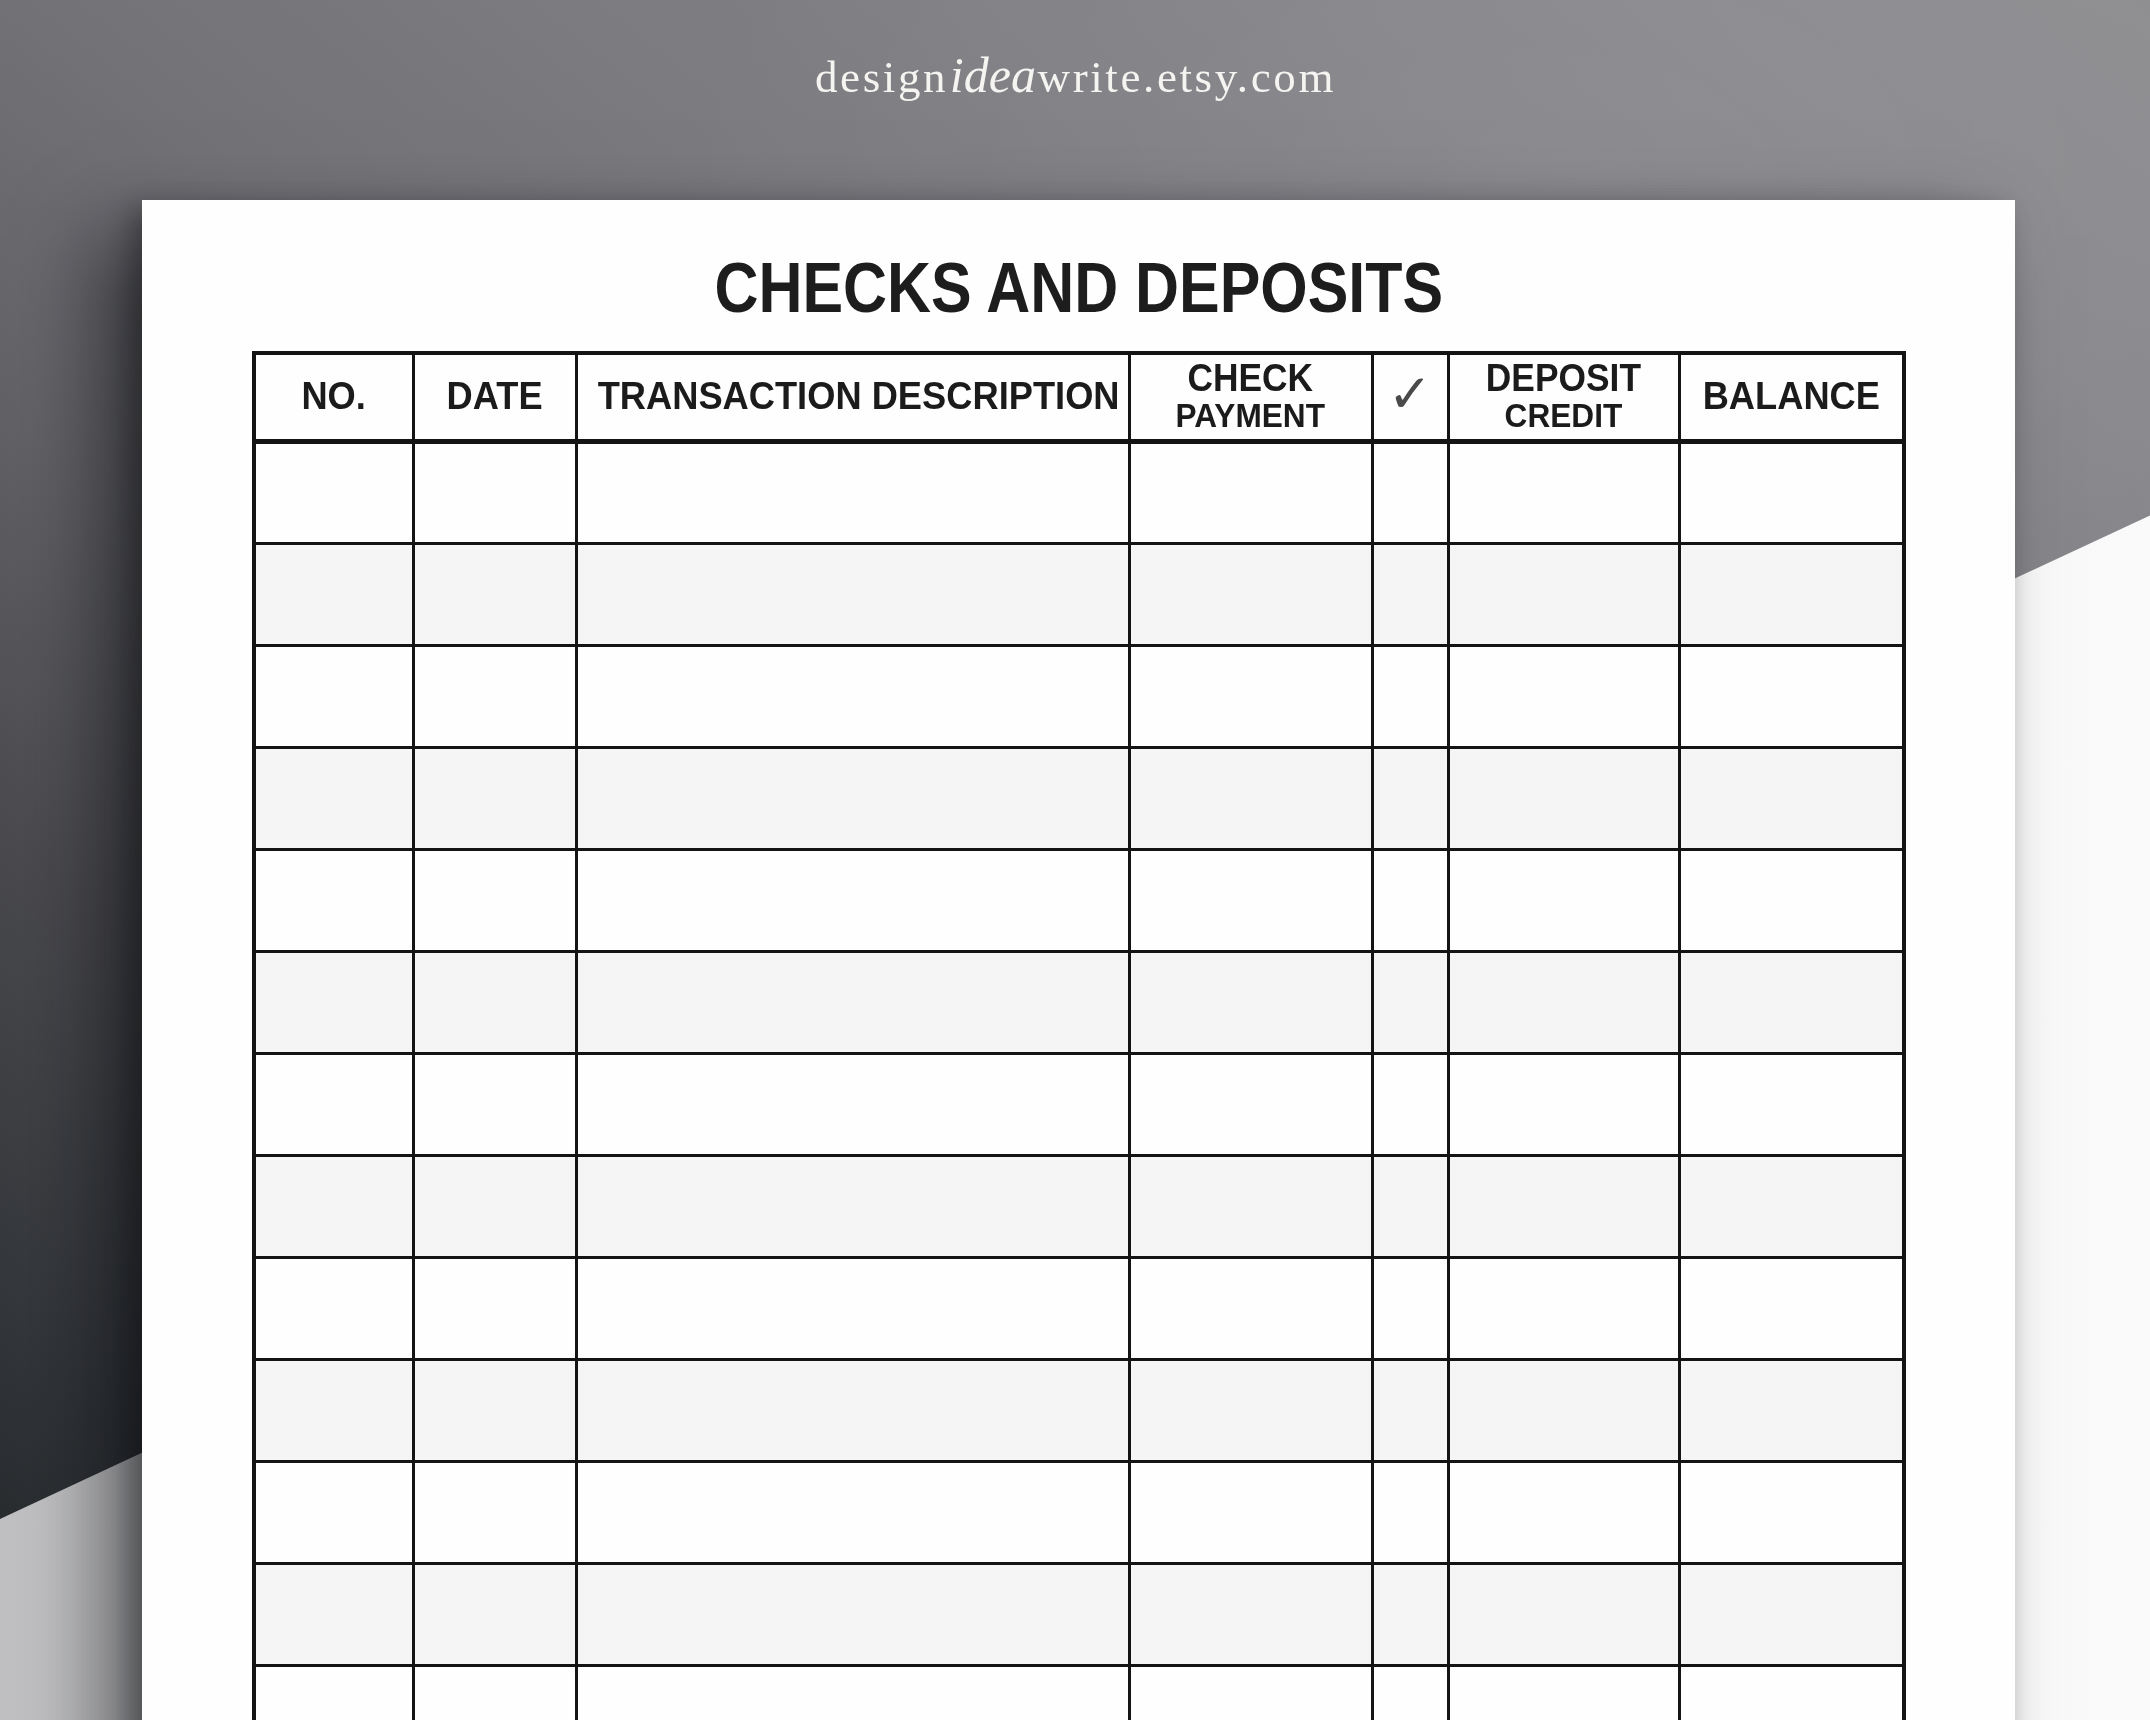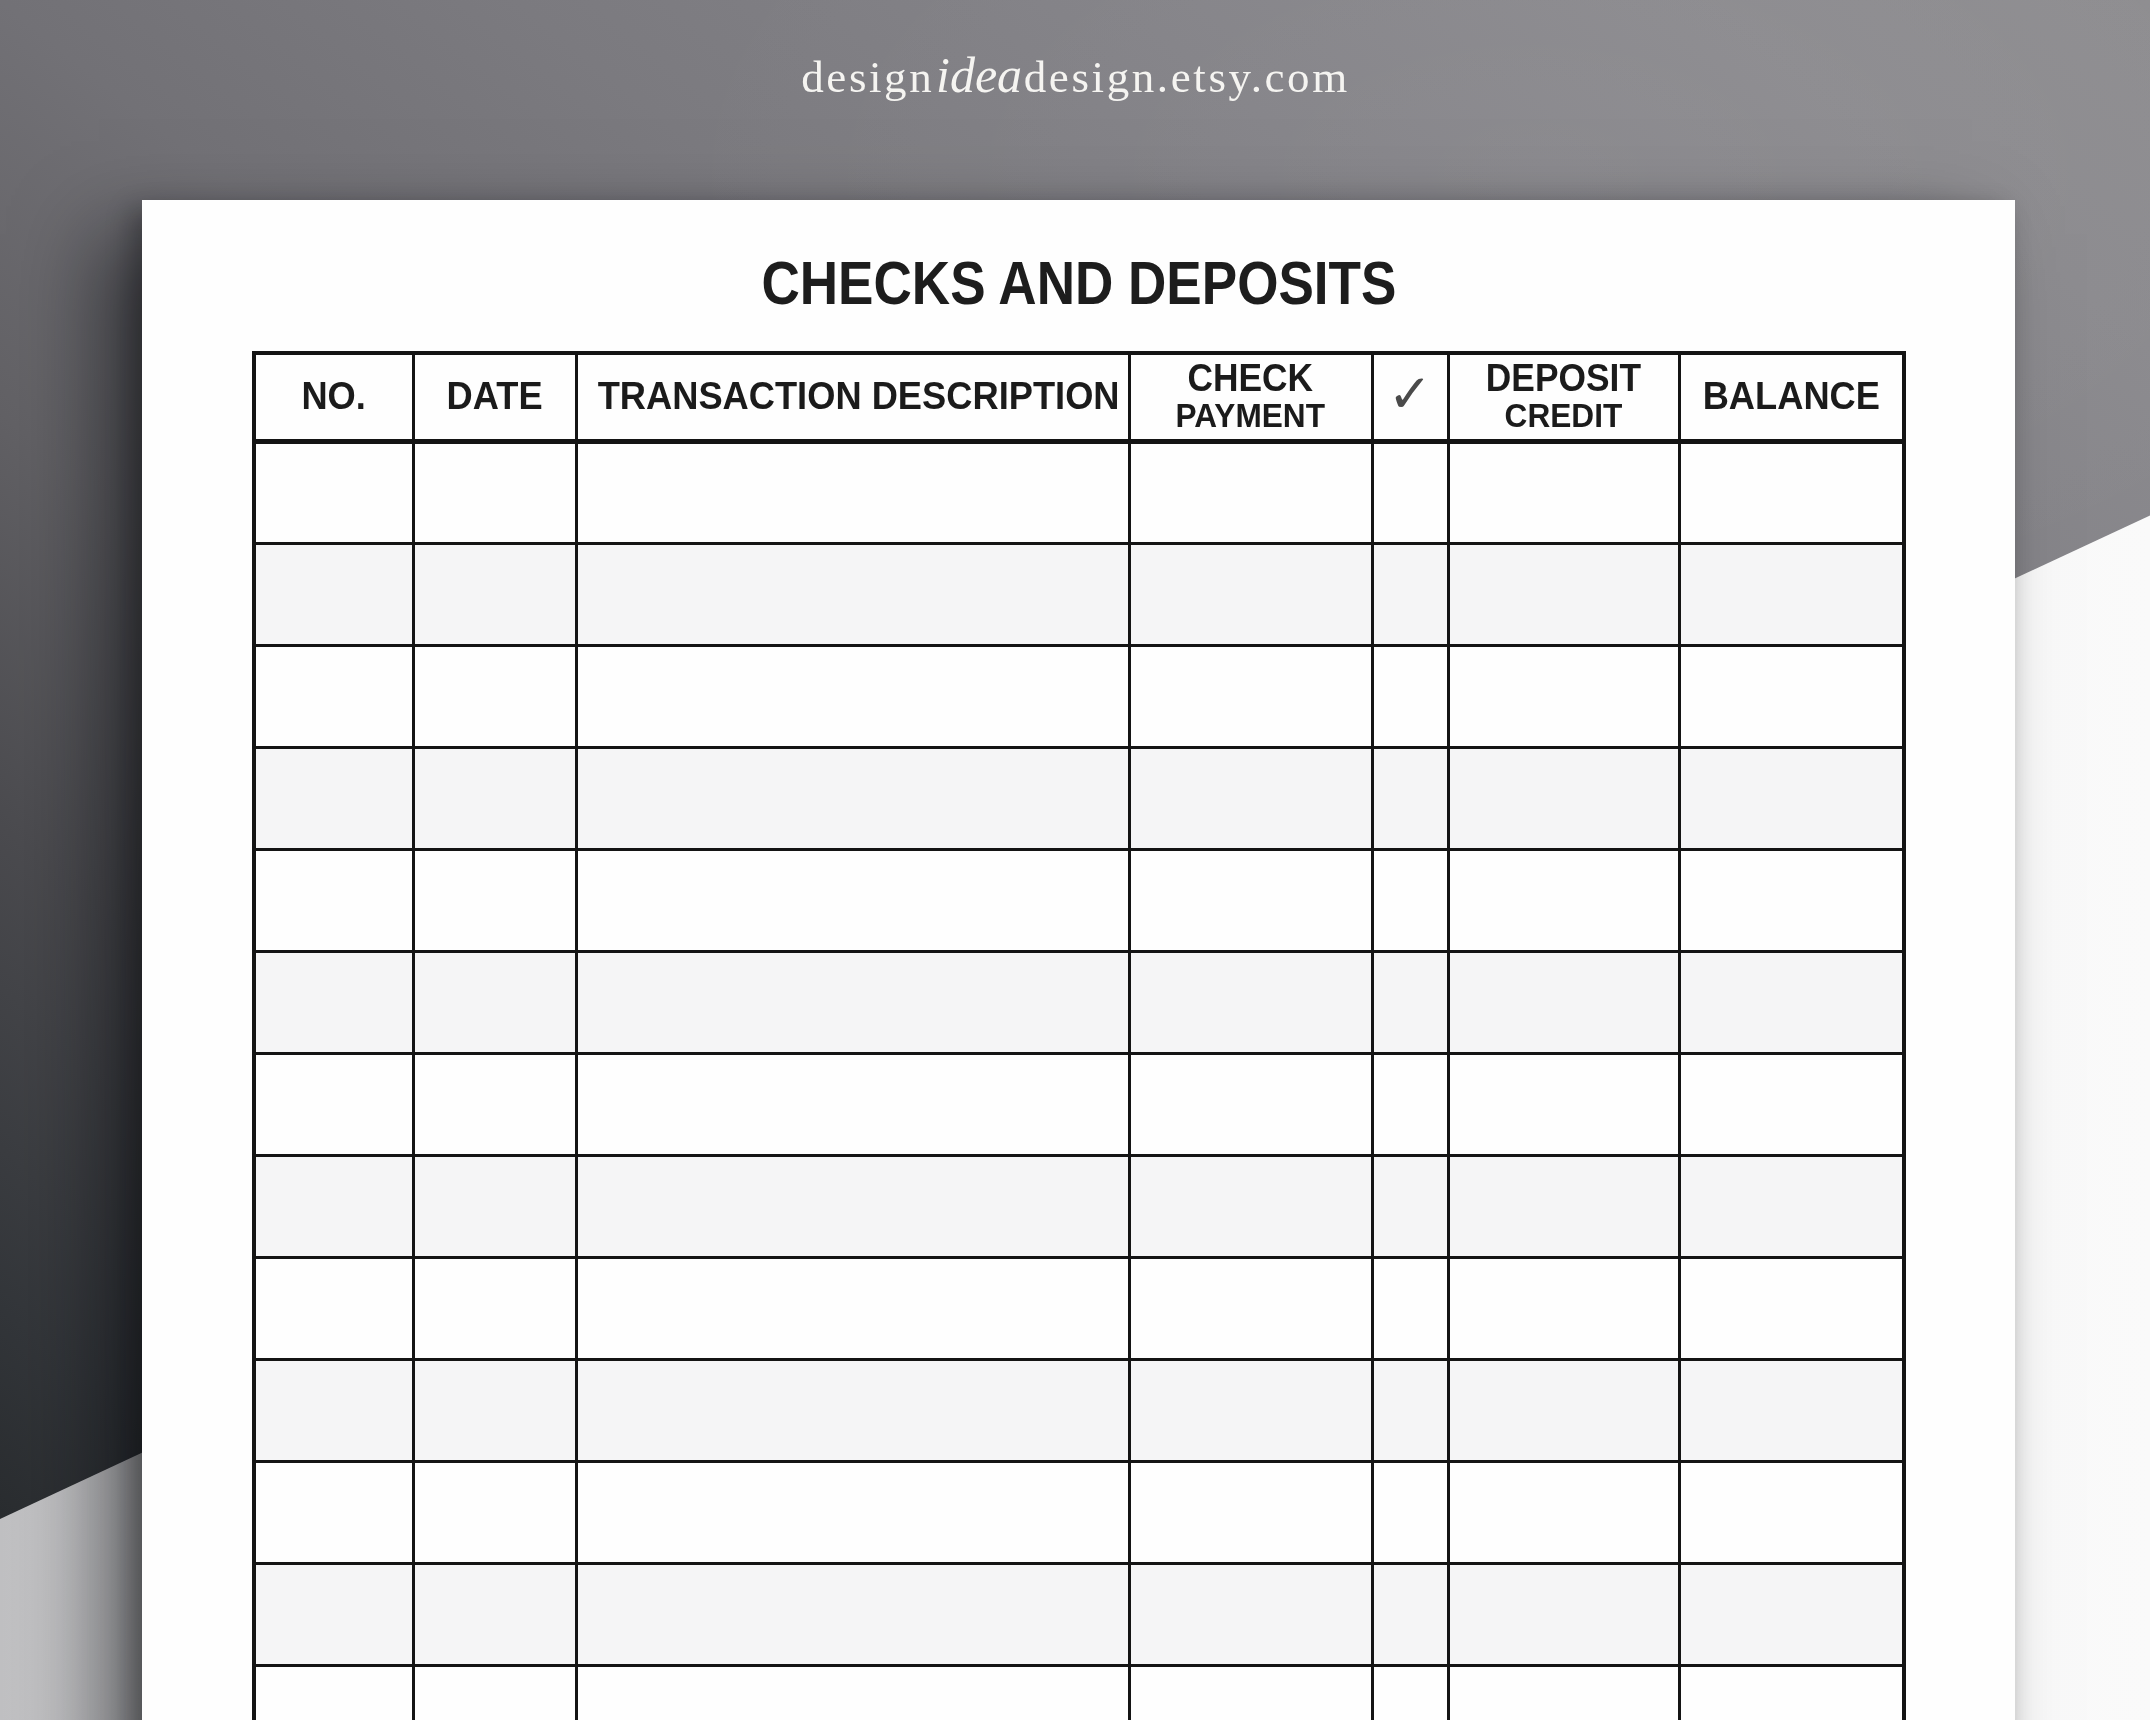--- a/index.html
+++ b/index.html
@@ -67,21 +67,21 @@
       -10.3px 8.6px 24px rgba(8, 10, 13, 0.32);
   }
 
   .doc-title {
     position: absolute;
     top: 50px;
     left: 0;
     width: 100%;
     margin: 0;
     text-align: center;
-    font-size: 61px;
+    font-size: 70px;
     font-weight: bold;
     line-height: 1.1;
     color: #1d1d1d;
     letter-spacing: 0px;
     white-space: nowrap;
   }
   .doc-title .squeeze {
     display: inline-block;
     transform: scaleX(0.87);
     transform-origin: 50% 50%;
@@ -129,21 +129,21 @@
   }
 </style>
 </head>
 <body>
 
 <div class="stage">
 
   <div class="wall"></div>
   <div class="tabletop"></div>
 
-  <div class="watermark"><span>design</span><span class="accent">idea</span><span>design.etsy.com</span></div>
+  <div class="watermark"><span>design</span><span class="accent">idea</span><span>write.etsy.com</span></div>
 
   <div class="paper">
 
     <h1 class="doc-title"><span class="squeeze">CHECKS AND DEPOSITS</span></h1>
 
     <table class="register">
       <colgroup>
         <col style="width:159px">
         <col style="width:163px">
         <col style="width:553px">

